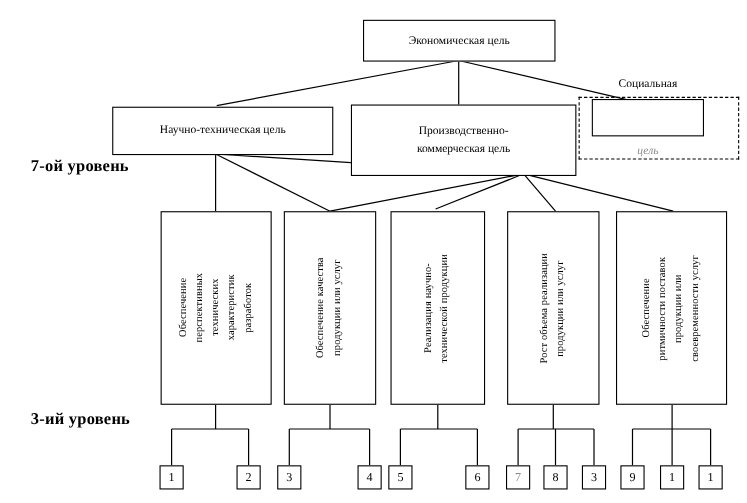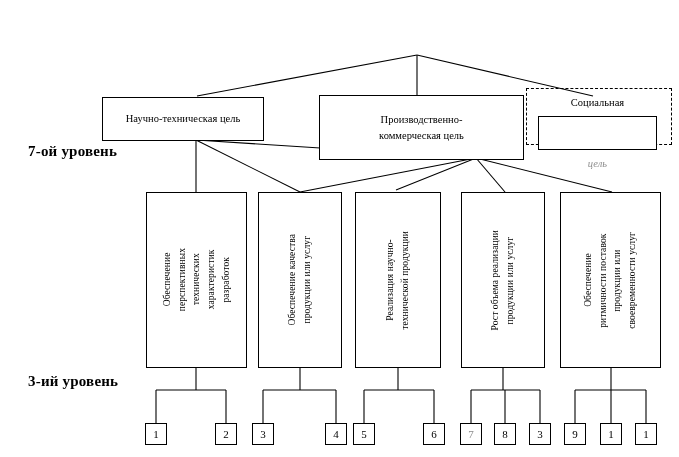--- a/index.html
+++ b/index.html
@@ -151,32 +151,35 @@
       <line x1="575" y1="390" x2="646" y2="390"></line>
       <line x1="575" y1="390" x2="575" y2="423"></line>
       <line x1="611" y1="390" x2="611" y2="423"></line>
       <line x1="646" y1="390" x2="646" y2="423"></line>
     </g>
   </svg>
 
   <div class="lvl-label" style="left:28px; top:143px;">7-ой уровень</div>
   <div class="lvl-label" style="left:28px; top:373px;">3-ий уровень</div>
 
-
-  <div class="node node-l2" style="left:102px; top:97px; width:162px; height:44px;">
+  <div class="node node-l1" style="left:330px; top:18px; width:175px; height:38px;">
+    <span>Экономическая цель</span>
+  </div>
+
+  <div class="node node-l2" style="left:102px; top:97px; width:201px; height:44px;">
     <span>Научно-техническая цель</span>
   </div>
 
   <div class="node node-l2" style="left:319px; top:95px; width:205px; height:65px; white-space:pre-line;">
     <span>Производственно-
 коммерческая цель</span>
   </div>
 
   <div class="dashed-wrap" style="left:526px; top:88px; width:146px; height:57px;"></div>
-  <div class="node node-social" style="left:538px; top:116px; width:119px; height:34px;gap:44px;">
+  <div class="node node-social" style="left:538px; top:90px; width:102px; height:34px;gap:44px;">
     <span>Социальная</span>
     <span class="faded">цель</span>
   </div>
 
   <div class="vnode" style="left:146px; top:192px; width:101px; height:176px;">
     <span class="vtext">Обеспечение
 перспективных
 технических
 характеристик</span>
     <span class="vtext faded-line">разработок</span>

